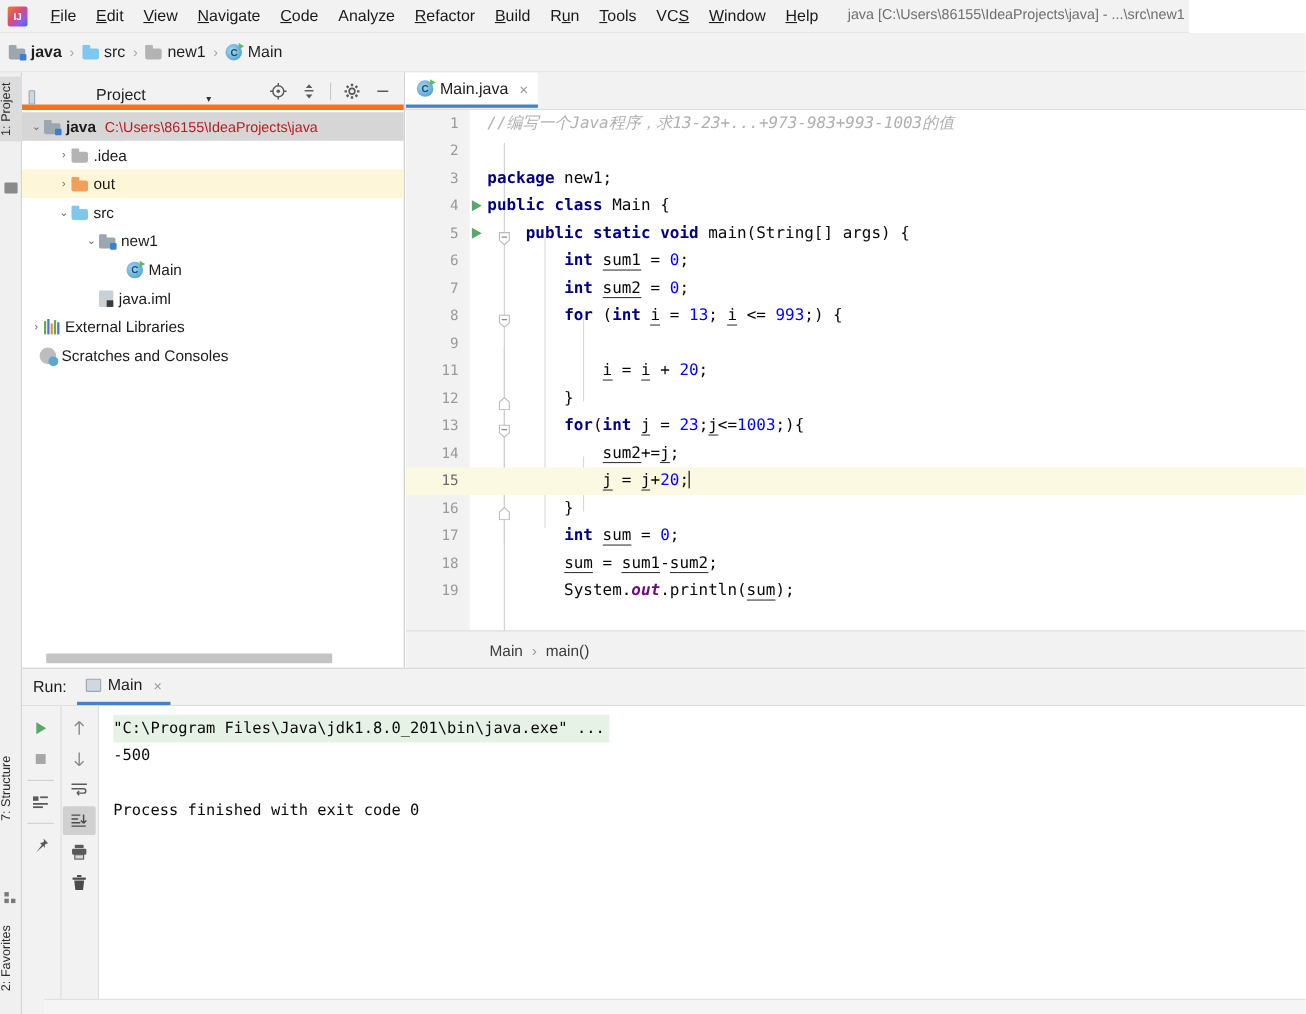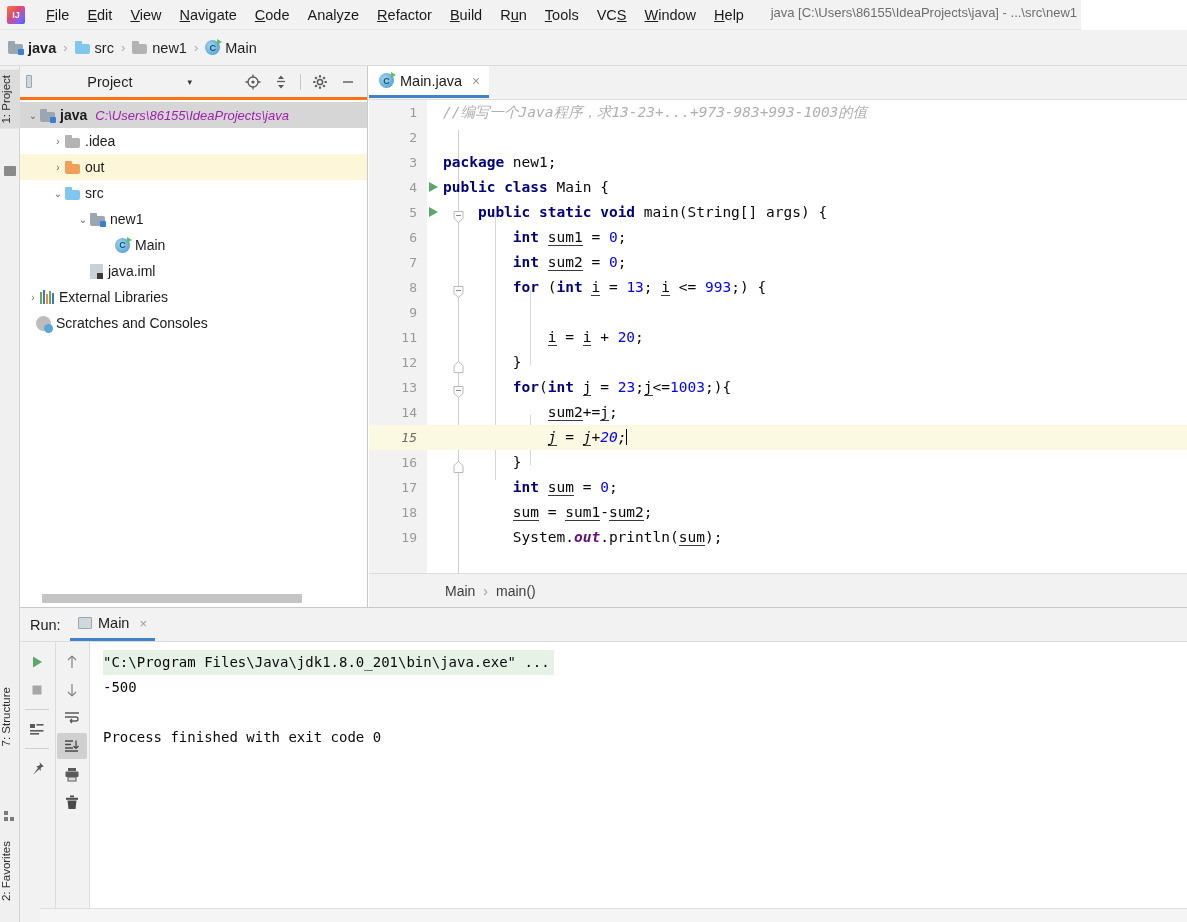--- a/index.html
+++ b/index.html
@@ -90,41 +90,41 @@
   }
   .vtab.active { background: #dcdcdc; }
   .vicon { position: absolute; left: 4px; width: 12px; height: 12px; }
 
   
   .project-panel {
     position: absolute; top: 66px; left: 20px; width: 348px; height: 541px;
     background: #ffffff; border-right: 1px solid #c9c9c9;
   }
   .pp-header {
-    height: 34px; background: #f2f2f2; display: flex; align-items: center;
-    padding: 0 6px; border-bottom: 3px solid #f97316; gap: 48px;
+    height: 34px; background: #f2f2f2; display: flex; align-items: flex-end;
+    padding: 0 6px; border-bottom: 5px solid #f97316; gap: 48px;
   }
   .pp-title { font-size: 14.5px; color: #1f1f1f; margin-left: 7px; }
   .pp-caret { margin-left: 7px; color: #333; font-size: 9px; }
   .pp-tools { margin-left: auto; display: flex; align-items: center; gap: 2px; }
   .pp-tool { width: 26px; height: 24px; display:flex; align-items:center; justify-content:center; cursor:pointer; color:#5a5a5a; }
   .pp-divider { width:1px; height:16px; background:#c8c8c8; margin:0 4px; }
 
   .tree { padding-top: 2px; font-size: 14px; }
   .trow {
     height: 26px; display: flex; align-items: center; white-space: nowrap;
     padding-left: 6px; cursor: default;
   }
   .trow.sel-gray { background: #d6d6d6; }
   .trow.sel-yellow { background: #fdf6d8; }
   .arrow { width: 14px; text-align: center; color: #6b6b6b; font-size: 10px; flex: none; }
   .arrow.none { color: transparent; }
   .tlabel { margin-left: 5px; color: #1b1b1b; }
   .tlabel.bold { font-weight: bold; }
-  .tpath { margin-left: 8px; color: #a21caf; font-size: 13px; font-style: italic; }
+  .tpath { margin-left: 8px; color: #b91c1c; font-size: 13px; }
 
   .ic-iml { width:13px; height:15px; background:#c9d1d6; border-radius:1px; position:relative; }
   .ic-iml::after { content:""; position:absolute; right:0; bottom:0; width:6px; height:6px; background:#3a3a3a; }
   .ic-lib { width:14px; height:14px; position:relative; display:inline-block; }
   .ic-lib span { position:absolute; bottom:0; width:2px; }
   .ic-scratch { width:15px; height:15px; border-radius:50%; background:#bdbdbd; position:relative; }
   .ic-scratch::after { content:""; position:absolute; right:-2px; bottom:-2px; width:9px; height:9px; border-radius:50%; background:#5ba7d6; }
 
   
   .editor-area {
@@ -141,21 +141,21 @@
   .etab-close { color: #9a9a9a; font-size: 14px; margin-left: 4px; }
 
   .code-wrap { position: relative; height: 473px; background:#ffffff; overflow: hidden; }
   .gutter {
     position: absolute; top: 0; left: 0; width: 58px; height: 100%;
     background: #f2f2f2;
   }
   .code-lines { position: absolute; top: 0; left: 0; right: 0; bottom: 0; }
 
   .cline { position: relative; height: 25px; line-height: 25px; }
-  .cline.hl { background: #fcf9e2; font-style: italic; }
+  .cline.hl { background: #fcf9e2; }
   .lnum {
     position: absolute; left: 0; width: 48px; text-align: right;
     font-family: "DejaVu Sans Mono", monospace; font-size: 13px; color: #999999;
   }
   .cline.hl .lnum { color: #6b6b6b; }
   .ctext {
     position: absolute; left: 74px; right: 0;
     font-family: "DejaVu Sans Mono", monospace; font-size: 14.5px;
     color: #080808; white-space: pre;
   }

